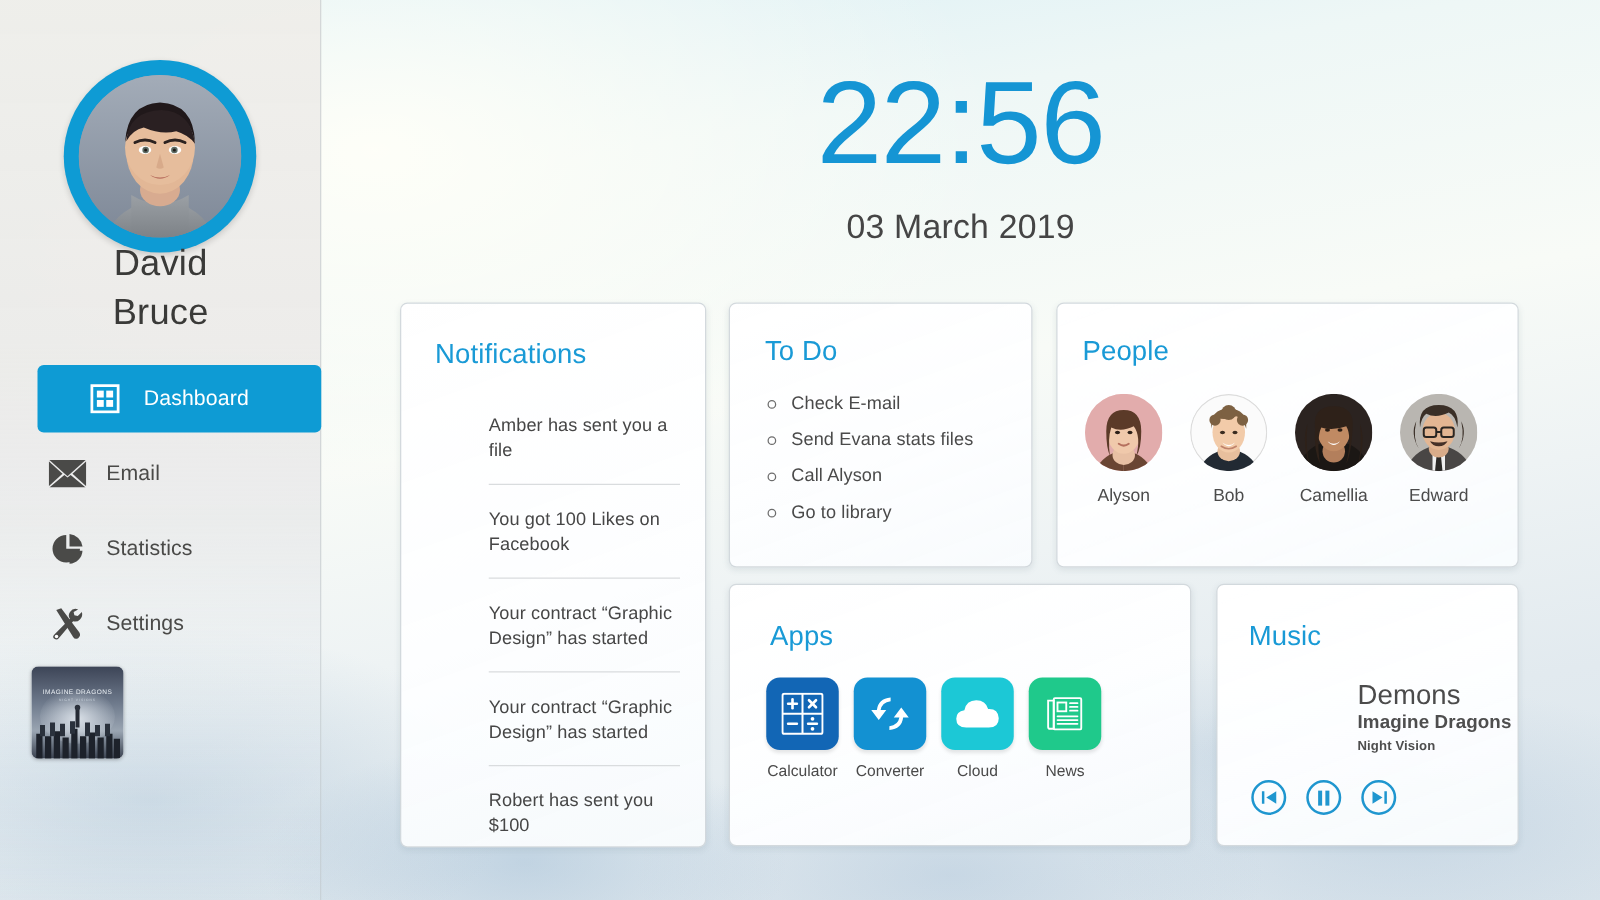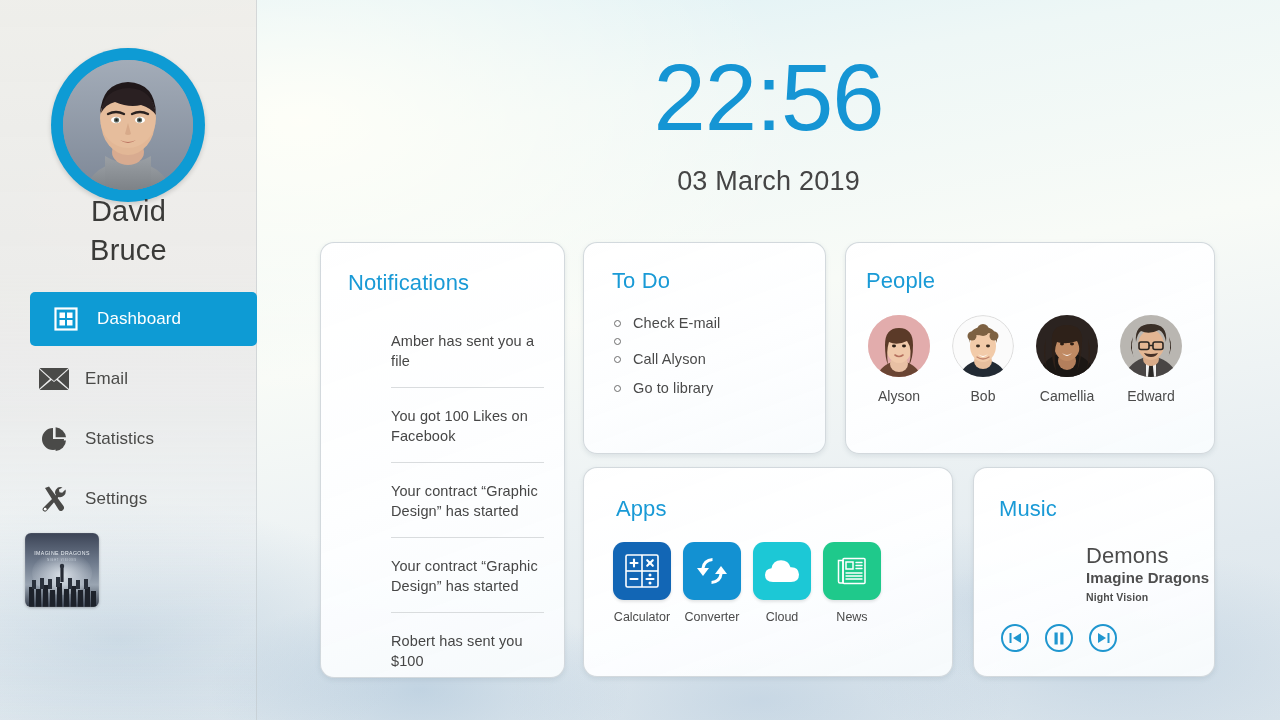--- a/index.html
+++ b/index.html
@@ -77,21 +77,20 @@
     display: flex;
     align-items: center;
     height: 54px;
     margin-bottom: 6px;
     padding-left: 36px;
     cursor: pointer;
   }
   .nav-item.active {
     margin-left: 30px;
     width: 227px;
-    padding-left: 18px;
     background: #0e9bd4;
     border-radius: 5px;
   }
   .nav-item .nav-ico {
     width: 36px; height: 30px;
     display: flex; align-items: center; justify-content: center;
     margin-right: 13px;
     flex: 0 0 auto;
   }
   .nav-item .nav-label {
@@ -99,21 +98,21 @@
     color: #4a4a48;
     letter-spacing: 0.1px;
   }
   .nav-item.active .nav-label { color: #ffffff; }
 
   
   .panel {
     position: absolute;
     background: linear-gradient(160deg, rgba(255,255,255,0.99) 0%, rgba(253,254,255,0.97) 55%, rgba(248,251,253,0.95) 100%);
     border: 1px solid rgba(203,210,215,0.85);
-    border-radius: 14px;
+    border-radius: 6px;
     box-shadow: 0 2px 5px rgba(90,110,125,0.14);
   }
   .panel-title {
     position: absolute;
     font-size: 22px;
     color: #199ad6;
     letter-spacing: 0.1px;
   }
 
   
@@ -369,20 +368,21 @@
 
   <div class="panel" id="panel-todo">
     <div class="panel-title">To Do</div>
     <div id="todo-list">
       <div class="todo-item">
         <span class="todo-bullet"></span>
         <span>Check E-mail</span>
       </div>
       <div class="todo-item">
         <span class="todo-bullet"></span>
+        <span>Send Evana stats files</span>
       </div>
       <div class="todo-item">
         <span class="todo-bullet"></span>
         <span>Call Alyson</span>
       </div>
       <div class="todo-item">
         <span class="todo-bullet"></span>
         <span>Go to library</span>
       </div>
     </div>

